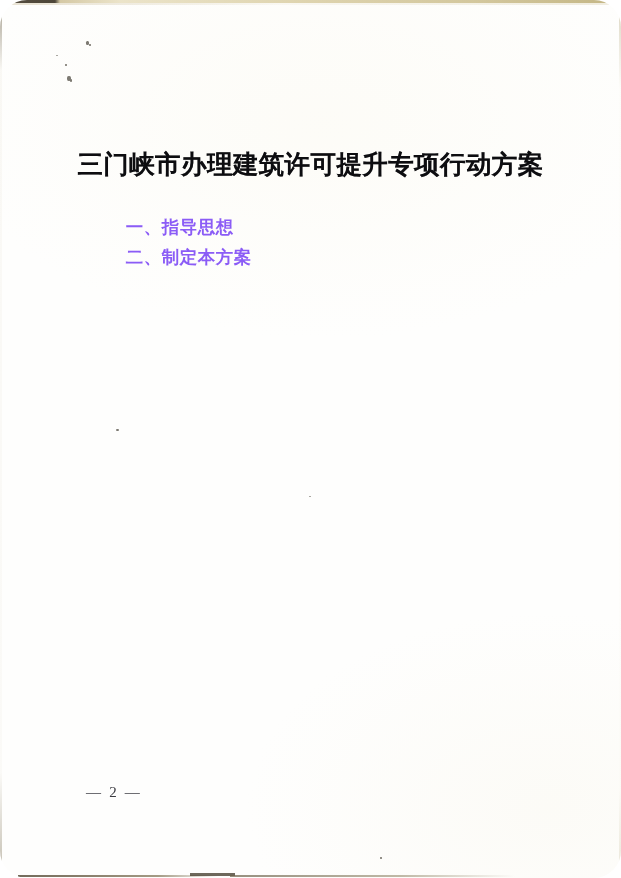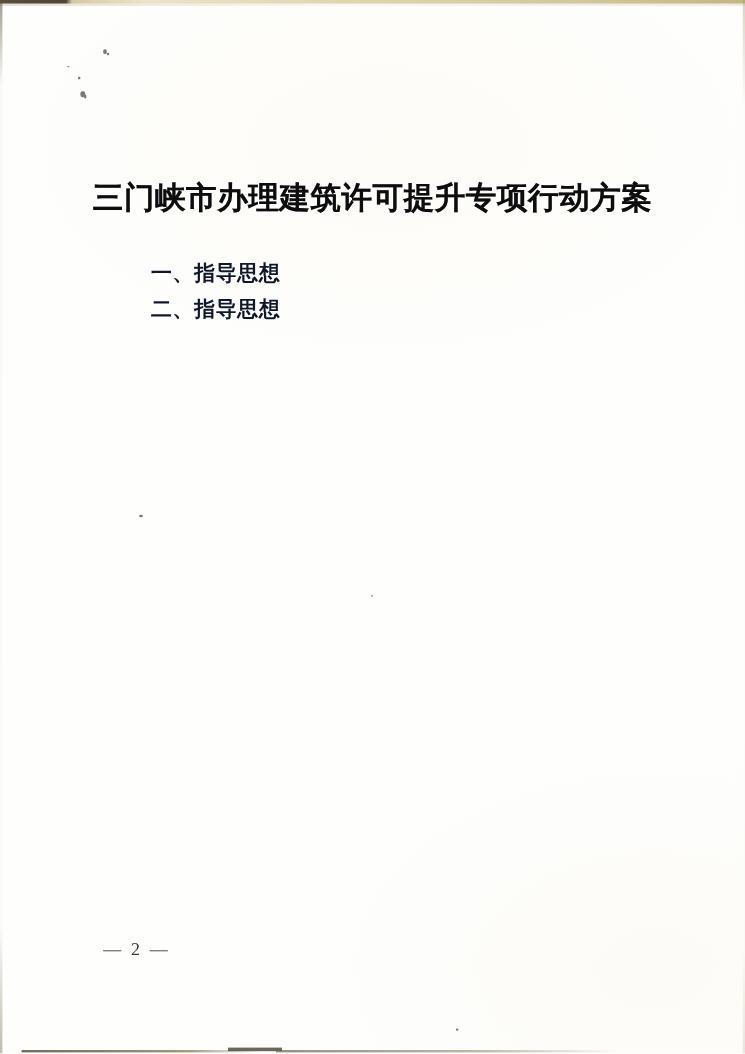--- a/index.html
+++ b/index.html
@@ -8,20 +8,21 @@
     background: #ffffff;
   }
   #page {
     position: relative;
     width: 621px;
     height: 878px;
     background: #fefefd;
     overflow: hidden;
     font-family: "Liberation Serif", "DejaVu Serif", serif;
     color: #16161a;
+    border-radius: 27px;
   }
 
   
   .edge-top {
     position: absolute;
     left: 0; top: 0;
     width: 621px; height: 3px;
     background: linear-gradient(to right,
       #3a3020 0px, #2e2616 55px, #cdbf95 60px,
       #e8dfc0 120px, #d9cda2 300px, #cbbd8c 480px, #b9a96f 621px);
@@ -127,21 +128,21 @@
     content: "";
     display: inline-block;
     width: 100%;
   }
   p.para.last::after { display: none; }
   p.heading {
     text-indent: 2em;
     font-family: "Liberation Sans", "DejaVu Sans", sans-serif;
     font-weight: 700;
     letter-spacing: .6px;
-    color: #0f172a;
+    color: #8b5cf6;
     text-align: left;
   }
   .page-number {
     position: absolute;
     left: 86px;
     top: 784px;
     font-family: "Liberation Serif", "DejaVu Serif", serif;
     font-size: 15px;
     color: #3a3a40;
     letter-spacing: 2.2px;
@@ -173,19 +174,19 @@
       <div class="speck" style="left: 309px; top: 496px; width: 2px; height: 1px;"></div>
       <div class="speck" style="left: 116px; top: 429px; width: 3px; height: 2px;"></div>
     </div>
 
   <div class="content">
 
     <div class="doc-title">三门峡市办理建筑许可提升专项行动方案</div>
 
     <div class="body-block" id="body-block" style="top:213px;">
         <p class="heading">一、指导思想</p>
-        <p class="heading">二、指导思想</p>
+        <p class="heading">二、制定本方案</p>
       </div>
 
     <div class="page-number">— 2 —</div>
   </div>
 
 </div>
 
 </body></html>

